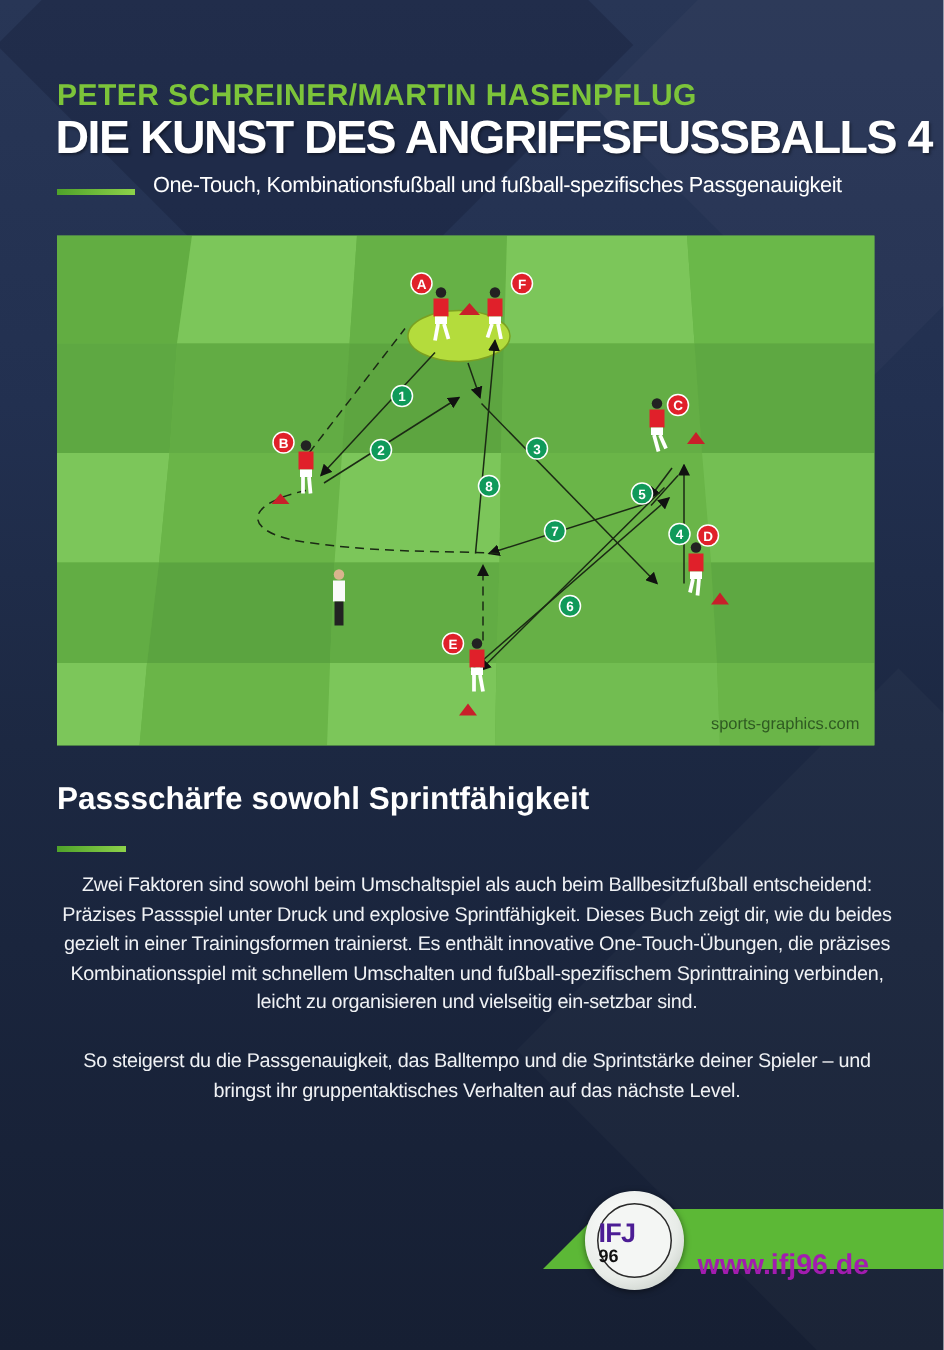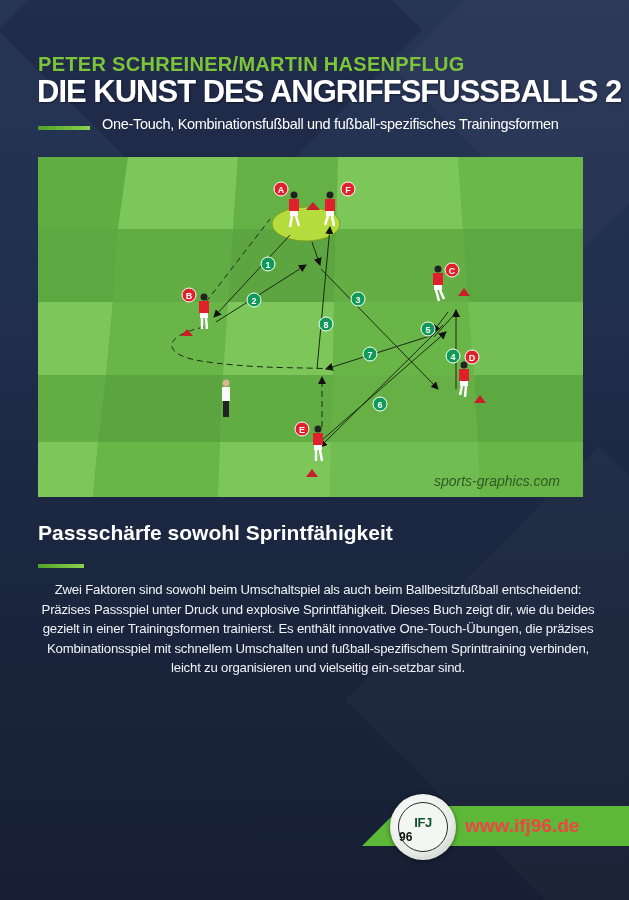--- a/index.html
+++ b/index.html
@@ -14,44 +14,44 @@
   .bg-shape2 { position:absolute; right:-80px; top:-60px; width:260px; height:260px; transform:rotate(45deg); background:rgba(255,255,255,0.025); }
   .bg-shape3 { position:absolute; right:-150px; top:520px; width:360px; height:360px; transform:rotate(45deg); background:rgba(255,255,255,0.025); }
 
   .authors { position:absolute; left:38px; top:53px; font-size:20px; font-weight:bold; color:#7cc43a; letter-spacing:0.3px; }
   .title { position:absolute; left:37px; top:74px; font-size:31px; font-weight:bold; color:#fff; letter-spacing:-1px; text-shadow:1px 1px 2px rgba(0,0,0,0.4); white-space:nowrap; }
   .accent-line { position:absolute; height:4px; background:linear-gradient(90deg,#4fa22a,#8dd24a); }
   .subtitle { position:absolute; left:102px; top:116px; font-size:14.5px; color:#fff; white-space:nowrap; letter-spacing:-0.3px; }
 
   .pitch { position:absolute; left:38px; top:157px; width:545px; height:340px; overflow:hidden; background:#6ab548; }
   .pitch svg { position:absolute; left:0; top:0; }
-  .watermark { position:absolute; right:23px; bottom:8px; font-size:14px; color:#2f5a22;font-style:italic; }
+  .watermark { position:absolute; right:10px; bottom:8px; font-size:11px; color:#2f5a22; }
 
   .section-title { position:absolute; left:38px; top:521px; font-size:21px; font-weight:bold; color:#fff; }
   .body-text { position:absolute; left:38px; top:580px; width:560px; font-size:13.2px; line-height:19.5px; color:#f0f2f5; letter-spacing:-0.2px; }
   .body-text p { margin-bottom:19.5px;text-align:center; }
 
   .web-banner { position:absolute; left:362px; top:806px; width:267px; height:40px; }
-  .web-url { position:absolute; left:465px; top:815px; font-size:19px; font-weight:bold; color:#ef4444; }
+  .web-url { position:absolute; left:465px; top:833px; font-size:19px; font-weight:bold; color:#a21caf; }
   .logo { position:absolute; left:390px; top:794px; width:66px; height:66px; border-radius:50%; background:radial-gradient(circle at 40% 35%, #ffffff 0%, #e8ece8 60%, #b9c0b9 100%); box-shadow:0 1px 4px rgba(0,0,0,0.5); }
   .logo-inner { position:absolute; left:8px; top:8px; width:50px; height:50px; border-radius:50%; border:1.5px solid #2a2a2a; background:#f4f6f4; }
-  .logo-ifj { position:absolute; left:0; width:100%; top:13px; text-align:center; font-size:13px; font-weight:bold; color:#14532d; line-height:13px; letter-spacing:-0.5px; }
+  .logo-ifj { position:absolute; left:0; width:100%; top:13px; font-size:18px; font-weight:bold; color:#4c1d95; line-height:13px; letter-spacing:-0.5px; }
   .logo-96 { position:absolute; left:0; width:100%; top:27px; font-size:12px; font-weight:bold; color:#111; }
 </style>
 </head>
 <body>
 
 <div class="bg-shape1"></div>
 <div class="bg-shape2"></div>
 <div class="bg-shape3"></div>
 
 <div class="authors">PETER SCHREINER/MARTIN HASENPFLUG</div>
-<div class="title">DIE KUNST DES ANGRIFFSFUSSBALLS 2</div>
+<div class="title">DIE KUNST DES ANGRIFFSFUSSBALLS 4</div>
 <div class="accent-line" style="left:38px; top:126px; width:52px;"></div>
-<div class="subtitle">One-Touch, Kombinationsfußball und fußball-spezifisches Trainingsformen</div>
+<div class="subtitle">One-Touch, Kombinationsfußball und fußball-spezifisches Passgenauigkeit</div>
 
 <div class="pitch">
   <svg width="545" height="340" viewBox="0 0 545 340">
     <defs>
       <marker id="arr" markerWidth="8" markerHeight="8" refX="7" refY="4" orient="auto">
         <path d="M0,0 L8,4 L0,8 z" fill="#111"></path>
       </marker>
     </defs>
 
     <g>
@@ -198,20 +198,21 @@
         <text x="288" y="170.5">8</text>
     </g>
   </svg>
   <div class="watermark">sports-graphics.com</div>
 </div>
 
 <div class="section-title">Passschärfe sowohl Sprintfähigkeit</div>
 <div class="accent-line" style="left:38px; top:564px; width:46px;"></div>
 <div class="body-text">
   <p>Zwei Faktoren sind sowohl beim Umschaltspiel als auch beim Ballbesitzfußball entscheidend: Präzises Passspiel unter Druck und explosive Sprintfähigkeit. Dieses Buch zeigt dir, wie du beides gezielt in einer Trainingsformen trainierst. Es enthält innovative One-Touch-Übungen, die präzises Kombinationsspiel mit schnellem Umschalten und fußball-spezifischem Sprinttraining verbinden, leicht zu organisieren und vielseitig ein-setzbar sind.</p>
+  <p>So steigerst du die Passgenauigkeit, das Balltempo und die Sprintstärke deiner Spieler – und bringst ihr gruppentaktisches Verhalten auf das nächste Level.</p>
 </div>
 
 <svg class="web-banner" viewBox="0 0 267 40">
   <polygon points="0,40 40,0 267,0 267,40" fill="#5cb836"></polygon>
 </svg>
 <div class="web-url">www.ifj96.de</div>
 <div class="logo">
   <div class="logo-inner">
     <div class="logo-ifj">IFJ</div>
     <div class="logo-96">96</div>

